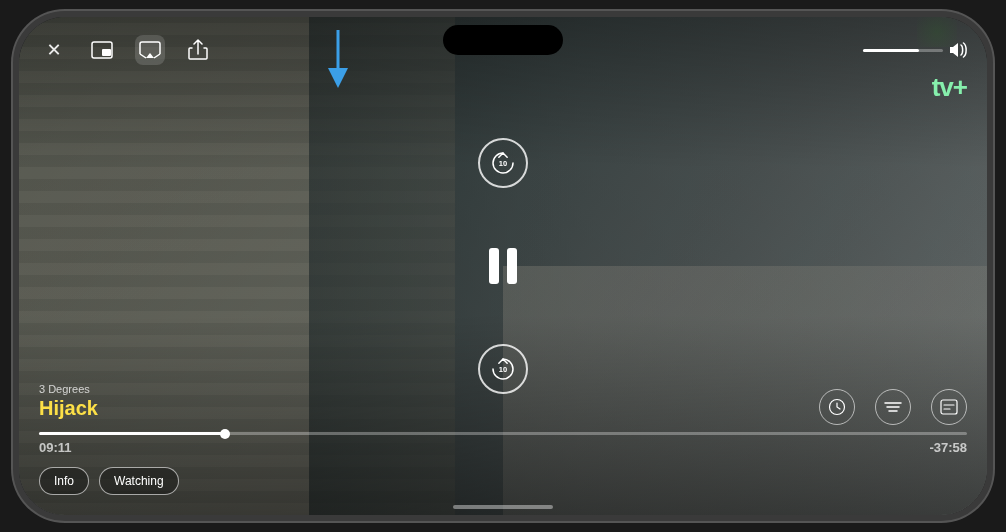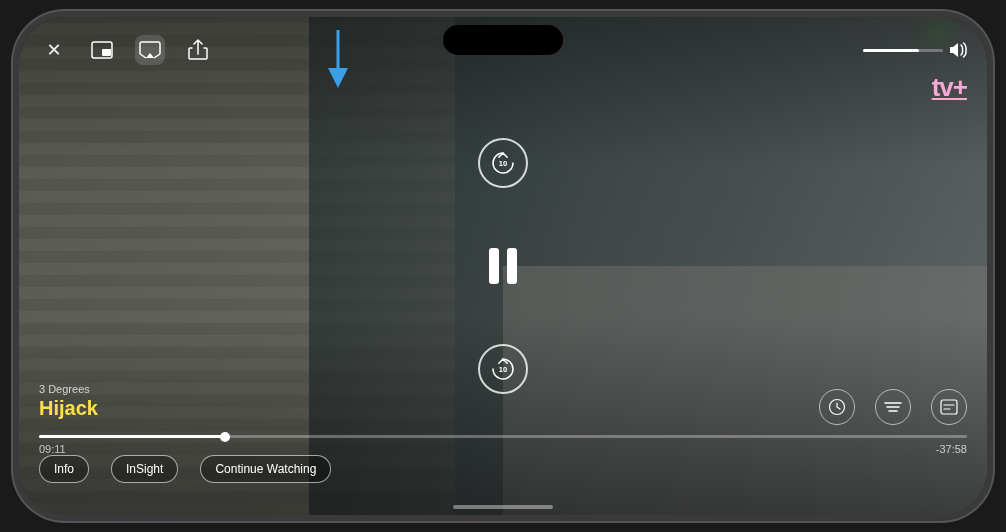--- a/index.html
+++ b/index.html
@@ -339,30 +339,31 @@
     }
 
     .time-labels {
       display: flex;
       justify-content: space-between;
       margin-top: 5px;
     }
 
     .time-label {
       color: rgba(255,255,255,0.7);
-      font-size: 11px;
+      font-size: 13px;
+      font-weight: bold;
     }
 
     
     .bottom-pills {
       position: absolute;
-      bottom: 32px;
+      bottom: 20px;
       left: 20px;
       display: flex;
-      gap: 22px;
+      gap: 10px;
       z-index: 5;
       justify-content: flex-end;
     }
 
     .pill-btn {
       padding: 6px 14px;
       border-radius: 20px;
       border: 1.5px solid rgba(255,255,255,0.6);
       color: white;
       font-size: 12px;
@@ -496,21 +497,21 @@
               <path d="M12 3C14.2 4.5 14.2 11.5 12 13" stroke="white" stroke-width="1.5" fill="none" stroke-linecap="round"></path>
               <path d="M14.5 1C18 3.5 18 12.5 14.5 15" stroke="white" stroke-width="1.5" fill="none" stroke-linecap="round"></path>
             </svg>
           </div>
         </div>
       </div>
 
       <div class="appletv-logo" style="top: 55px; right: 20px; flex-direction: column; align-items: flex-end;">
         <div style="display:flex; align-items:center;">
           <span style="color:white; font-size:18px; margin-right:2px;"></span>
-          <span style="color:#f9a8d4; font-size:26px; font-weight:800; letter-spacing:-1px;text-decoration:underline;">tv+</span>
+          <span style="color:#86efac; font-size:26px; font-weight:800; letter-spacing:-1px;">tv+</span>
         </div>
       </div>
 
       <div class="center-controls">
 
         <div class="rewind-btn">
           <svg width="36" height="36" viewBox="0 0 36 36" fill="none">
             <path d="M18 6C11.4 6 6 11.4 6 18s5.4 12 12 12 12-5.4 12-12" stroke="white" stroke-width="1.8" stroke-linecap="round"></path>
             <path d="M18 6L13 11M18 6L23 11" stroke="white" stroke-width="1.8" stroke-linecap="round"></path>
             <text x="50%" y="54%" dominant-baseline="middle" text-anchor="middle" fill="white" font-size="9" font-weight="600">10</text>
@@ -564,21 +565,20 @@
           <div class="progress-thumb"></div>
         </div>
         <div class="time-labels">
           <span class="time-label">09:11</span>
           <span class="time-label">-37:58</span>
         </div>
       </div>
 
       <div class="bottom-pills">
         <button class="pill-btn">Info</button>
-        <button class="pill-btn">InSight</button>
-        <button class="pill-btn">Continue Watching</button>
+        <button class="pill-btn">Watching</button>
       </div>
 
       <div class="home-indicator"></div>
 
     </div>
   </div>
 </div>
 
 </body></html>

